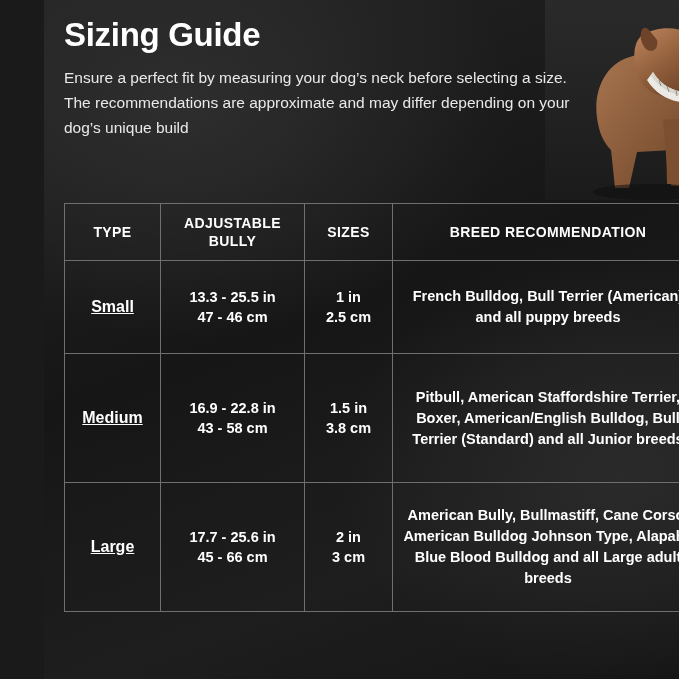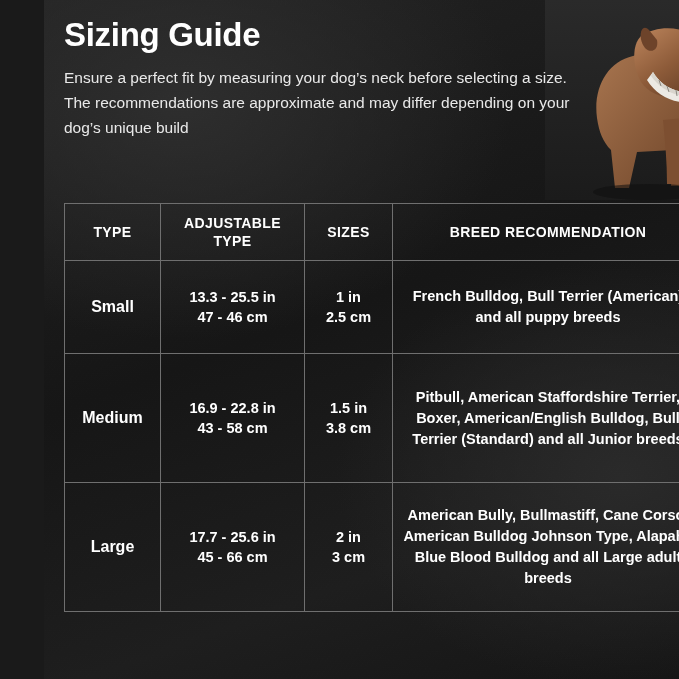--- a/index.html
+++ b/index.html
@@ -97,20 +97,21 @@
     padding-top: 20px;
     padding-bottom: 20px;
     line-height: 1.3;
   }
   tbody td {
     font-size: 14.5px;
     line-height: 1.42;
   }
   td.type-cell {
     font-size: 16px;
+    text-decoration: underline;
   }
   .col-type    { width: 96px; }
   .col-sizes   { width: 144px; }
   .col-width   { width: 88px; }
   .col-breed   { width: 311px; }
   .breed-cell {
     padding-left: 14px;
     padding-right: 14px;
     line-height: 1.45;
   }
@@ -201,21 +202,21 @@
     <table class="sizing">
       <colgroup>
         <col class="col-type">
         <col class="col-sizes">
         <col class="col-width">
         <col class="col-breed">
       </colgroup>
       <thead>
         <tr>
           <th>TYPE</th>
-          <th>ADJUSTABLE TYPE</th>
+          <th>ADJUSTABLE BULLY</th>
           <th>SIZES</th>
           <th>BREED RECOMMENDATION</th>
         </tr>
       </thead>
       <tbody>
         <tr class="row-small">
           <td class="type-cell">Small</td>
           <td>
             <span>13.3 - 25.5 in</span><br>
             <span>47 - 46 cm</span>

